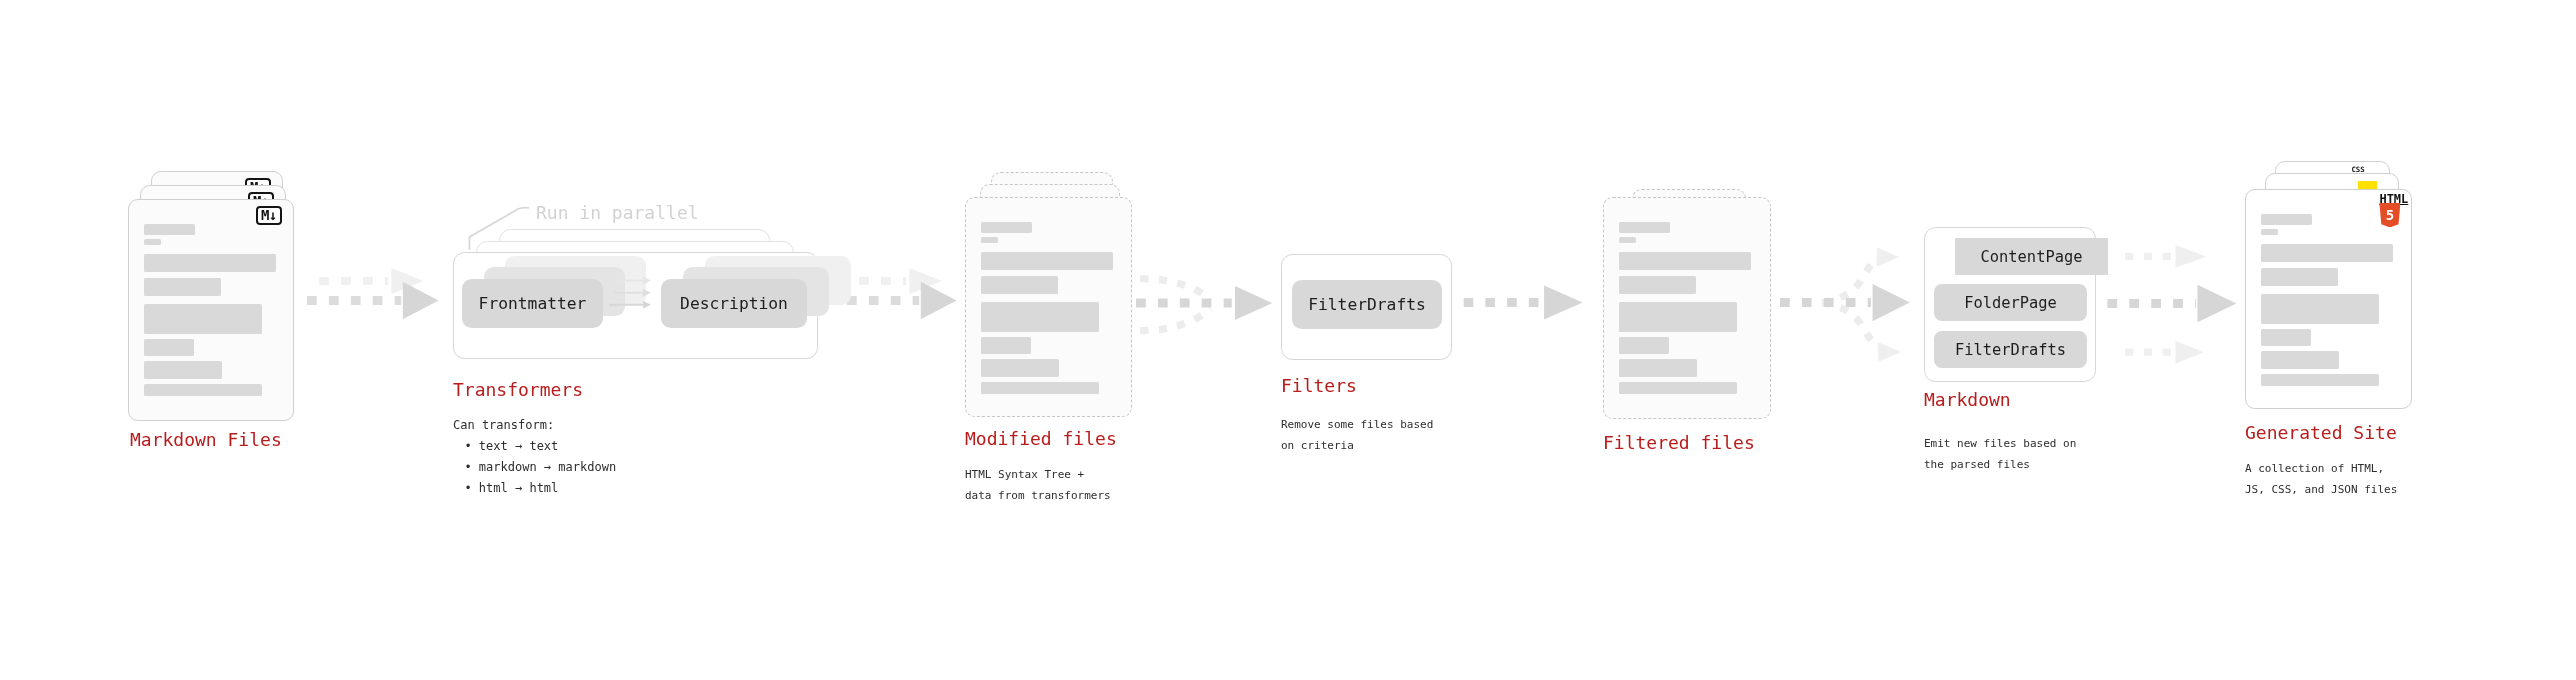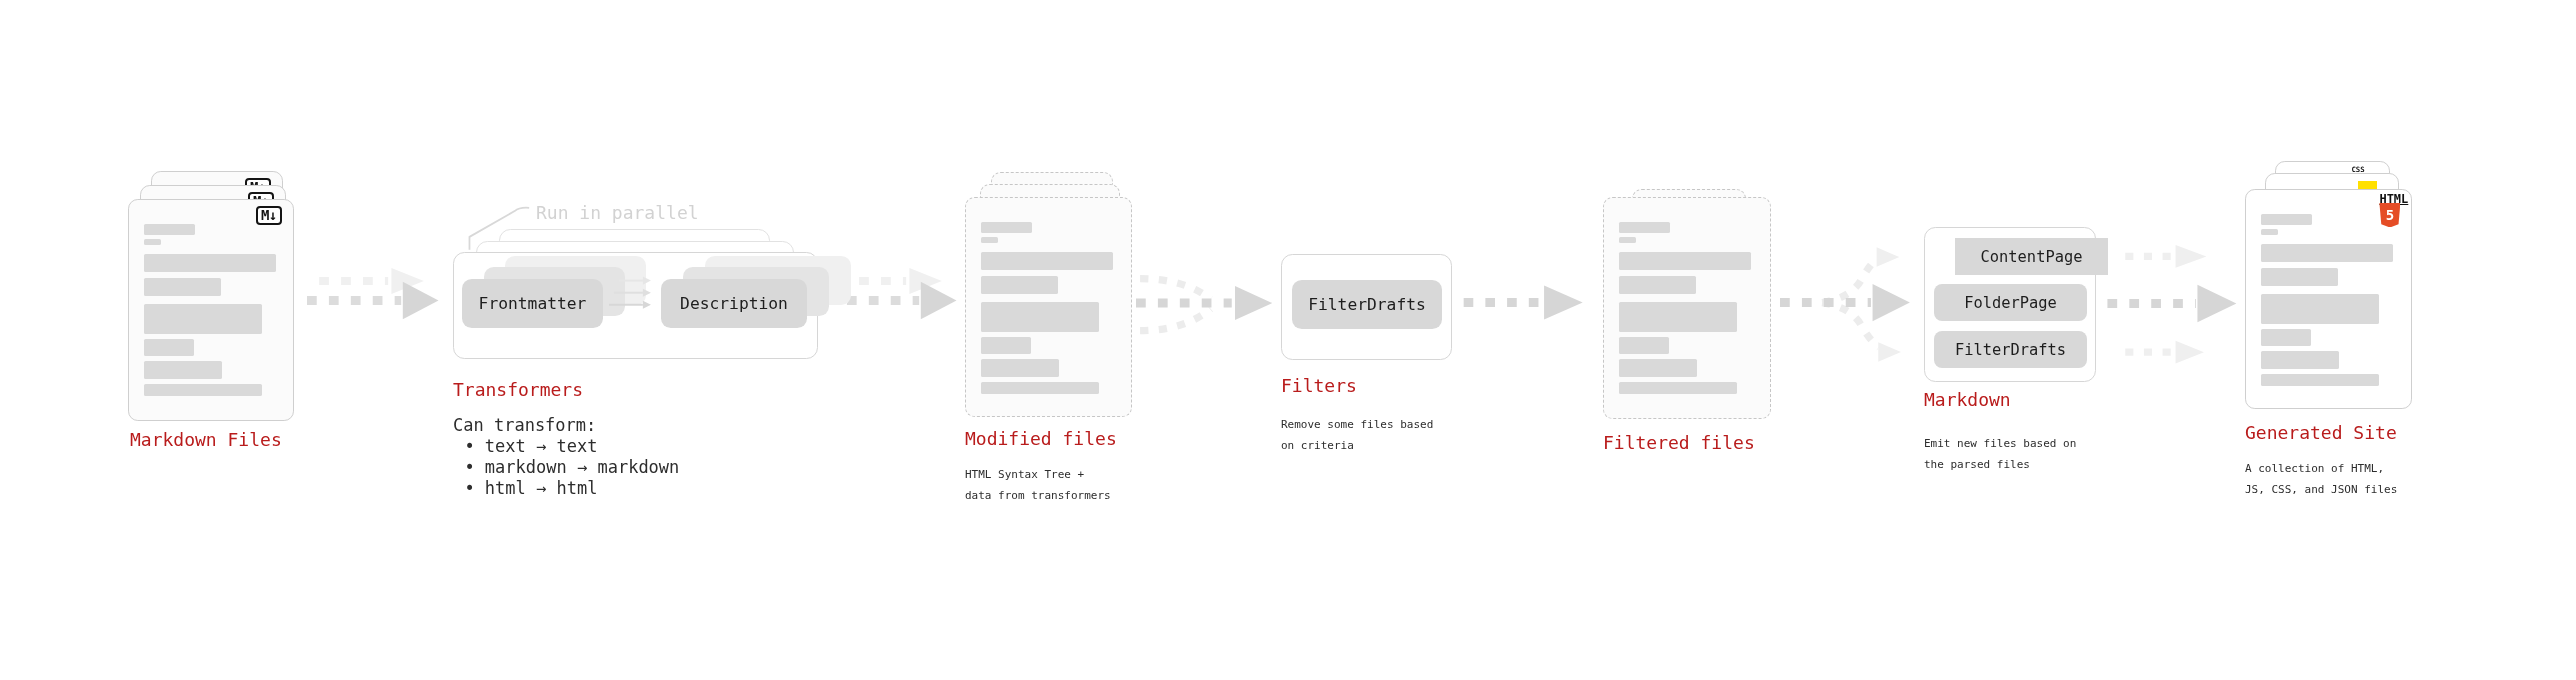--- a/index.html
+++ b/index.html
@@ -30,21 +30,21 @@
   .pill{position:absolute;background:#d8d8d8;border-radius:9.8px;display:flex;align-items:center;justify-content:center;
     font-size:16.3px;color:#1d1d1d;box-sizing:border-box;}
   .pill.ghost1{background:#e4e4e4;}
   .pill.ghost2{background:#f0f0f0;}
   .frame{position:absolute;background:#ffffff;border:1.6px solid #d6d6d6;border-radius:11.4px;box-sizing:border-box;}
   .frame.back{border-color:#e2e2e2;}
   
   .h{position:absolute;font-size:18px;font-weight:500;color:#b91c1c;white-space:nowrap;}
   .sub{position:absolute;font-size:11px;color:#2d2d2d;line-height:21px;white-space:pre-line;}
   .note{position:absolute;font-size:18px;color:#d2d2d2;white-space:nowrap;}
-  .bullets{position:absolute;font-size:17px;color:#2d2d2d;line-height:21px;}
+  .bullets{position:absolute;font-size:12px;color:#2d2d2d;line-height:21px;}
   .bullets .bl{padding-left:11.4px;}
   
   .badge-css{position:absolute;top:4.1px;right:18px;width:26px;text-align:center;}
   .badge-css .t{font-size:7.3px;font-weight:bold;color:#111;letter-spacing:0;line-height:7.3px;}
   .badge-css .u{height:3.3px;background:#2d6ce0;margin-top:0.8px;border-radius:0.8px;}
   .badge-js{position:absolute;top:7.3px;right:21px;width:19.5px;height:9px;background:#ffe000;}
   .badge-html5{position:absolute;top:4.9px;right:10.6px;width:21px;text-align:center;}
   .badge-html5 .t{font-size:12px;font-weight:bold;color:#111;line-height:8.1px;letter-spacing:0;text-decoration:underline;}
   .badge-html5 .shield{width:21px;height:24.4px;background:#e54d26;clip-path:polygon(0 0,100% 0,91% 87%,50% 100%,9% 87%);
     display:flex;align-items:center;justify-content:center;color:#fff;font-size:14px;font-weight:bold;}

